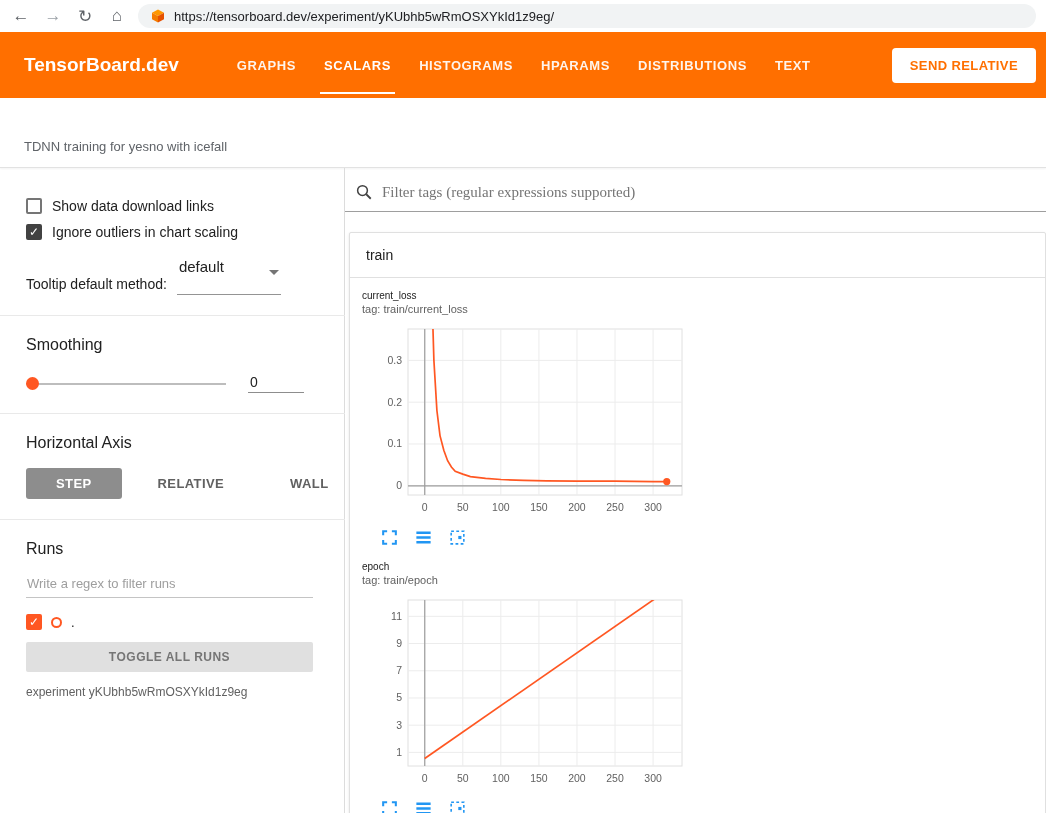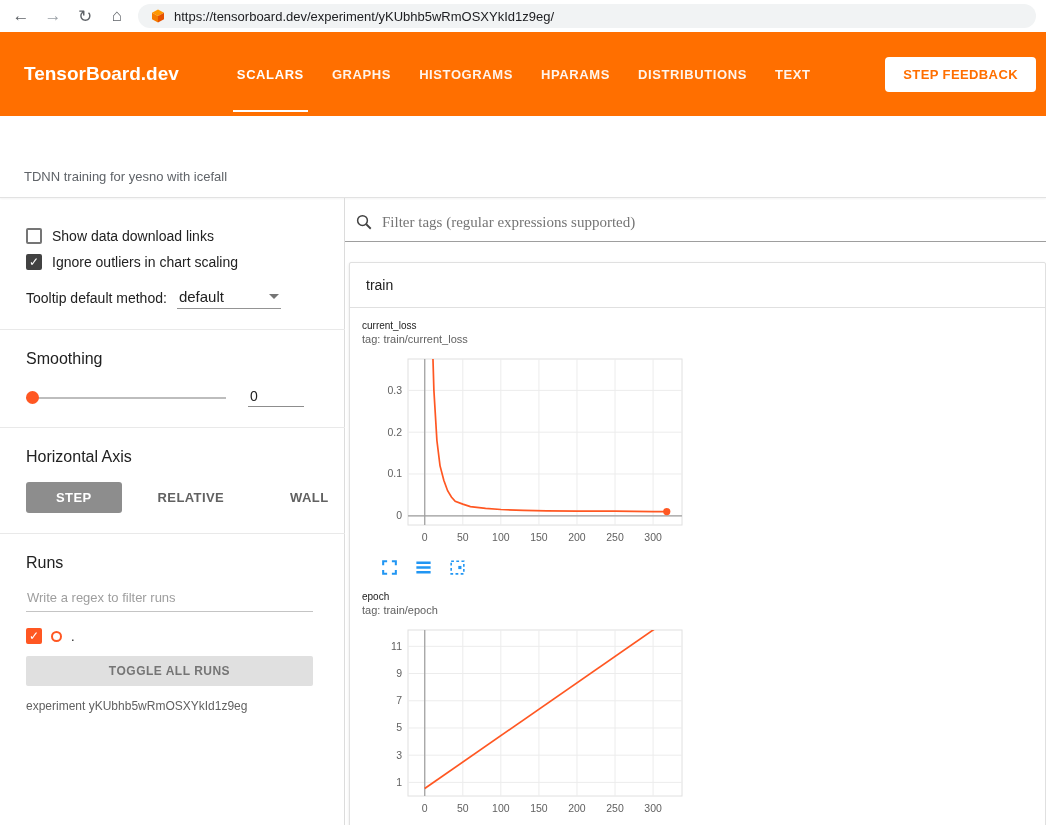--- a/index.html
+++ b/index.html
@@ -9,59 +9,59 @@
   
   .browser-bar { height:32px; display:flex; align-items:center; gap:10px;
     padding:0 10px; background:#fff; }
   .bicon { font-size:17px; color:#5f6368; width:22px; text-align:center; cursor:pointer; }
   .bicon.dim { color:#9aa0a6; }
   .addr { flex:1; height:24px; background:#f1f3f4; border-radius:13px;
     display:flex; align-items:center; gap:8px; padding:0 12px; }
   .addr-url { font-size:13px; color:#202124; white-space:nowrap; }
 
   
-  .tb-header { height:84px; background:#ff6f00; display:flex; align-items:center;
+  .tb-header { height:66px; background:#ff6f00; display:flex; align-items:center;
     padding:0 24px; overflow:hidden; position:relative; }
   .tb-logo { color:#fff; font-size:19px; font-weight:700; margin-right:44px; }
   .tb-tabs { display:flex; align-items:center; height:100%; }
   .tb-tab { color:rgba(255,255,255,.92); font-size:13px; font-weight:600;
     letter-spacing:.6px; padding:0 14px; height:100%; display:flex; align-items:center;
     position:relative; cursor:pointer; }
   .tb-tab.active { color:#fff; }
   .tb-tab.active::after { content:""; position:absolute; left:10px; right:10px;
     bottom:4px; height:2px; background:#fff; }
   .feedback-btn { margin-left:auto; margin-right:-14px; background:#fff; color:#ff6f00;
     border:none; border-radius:4px; font-size:13px; font-weight:700; letter-spacing:.4px;
     padding:10px 18px; white-space:nowrap; cursor:pointer;
     font-family:"Liberation Sans",sans-serif; }
 
   
-  .exp-strip { height:82px; display:flex; align-items:flex-end; padding:0 0 13px 24px;
+  .exp-strip { height:70px; display:flex; align-items:flex-end; padding:0 0 13px 24px;
     border-bottom:1px solid #e2e2e2; box-shadow:0 1px 2px rgba(0,0,0,.05); }
   .exp-desc { font-size:13px; color:#5f6368; }
 
   
   .content { display:flex; height:645px; }
   .sidebar { width:345px; min-width:345px; border-right:1px solid #dcdcdc;
     padding:30px 26px 0 26px; }
   main { flex:1; overflow:hidden; }
 
   
   .check-row { display:flex; align-items:center; gap:10px; margin-bottom:10px; cursor:pointer; }
   .cb { width:16px; height:16px; border:2px solid #757575; border-radius:2px;
     display:inline-flex; align-items:center; justify-content:center; flex:none;
     font-size:12px; color:#fff; }
   .cb.checked { background:#424242; border-color:#424242; }
   .cb.orange { background:#ff5722; border-color:#ff5722; }
   .cb-label { font-size:14px; color:#212121; }
 
   .sort-row { display:flex; align-items:flex-end; gap:10px; margin-top:18px; }
   .sort-label { font-size:14px; color:#212121; padding-bottom:3px; }
-  .dropdown { display:inline-flex; align-items:center; justify-content:space-between;
-    width:104px; border-bottom:1px solid #949494; padding:0 2px 3px 2px; cursor:pointer; }
+  .dropdown { display:inline-flex; align-items:flex-end; justify-content:space-between;
+    width:104px; border-bottom:1px solid #949494; padding:0 2px 19px 2px; cursor:pointer; }
   .dropdown-value { font-size:15px; color:#212121; }
   .caret { width:0; height:0; border-left:5px solid transparent; border-right:5px solid transparent;
     border-top:5px solid #757575; }
 
   .divider { border:none; border-top:1px solid #e9e9e9; margin:20px 0 20px -26px; width:345px; }
 
   .section-label { font-size:16px; color:#212121; }
 
   .slider-row { display:flex; align-items:center; margin-top:20px; }
   .slider-track-wrap { position:relative; width:200px; height:14px; display:flex; align-items:center; cursor:pointer; }
@@ -126,28 +126,28 @@
       <polygon points="2,4.8 8,8.1 8,14.5 2,11.2" fill="#f57c00"></polygon>
       <polygon points="14,4.8 8,8.1 8,14.5 14,11.2" fill="#e65100"></polygon>
     </svg>
     <span class="addr-url">https://tensorboard.dev/experiment/yKUbhb5wRmOSXYkId1z9eg/</span>
   </div>
 </div>
 
 <header class="tb-header">
   <div class="tb-logo">TensorBoard.dev</div>
   <nav class="tb-tabs">
+    <div class="tb-tab">GRAPHS</div>
     <div class="tb-tab active">SCALARS</div>
-    <div class="tb-tab">GRAPHS</div>
     <div class="tb-tab">HISTOGRAMS</div>
     <div class="tb-tab">HPARAMS</div>
     <div class="tb-tab">DISTRIBUTIONS</div>
     <div class="tb-tab">TEXT</div>
   </nav>
-  <button class="feedback-btn">STEP FEEDBACK</button>
+  <button class="feedback-btn">SEND RELATIVE</button>
 </header>
 
 <div class="exp-strip">
   <span class="exp-desc">TDNN training for yesno with icefall</span>
 </div>
 
 <div class="content">
 
   <aside class="sidebar">
 

